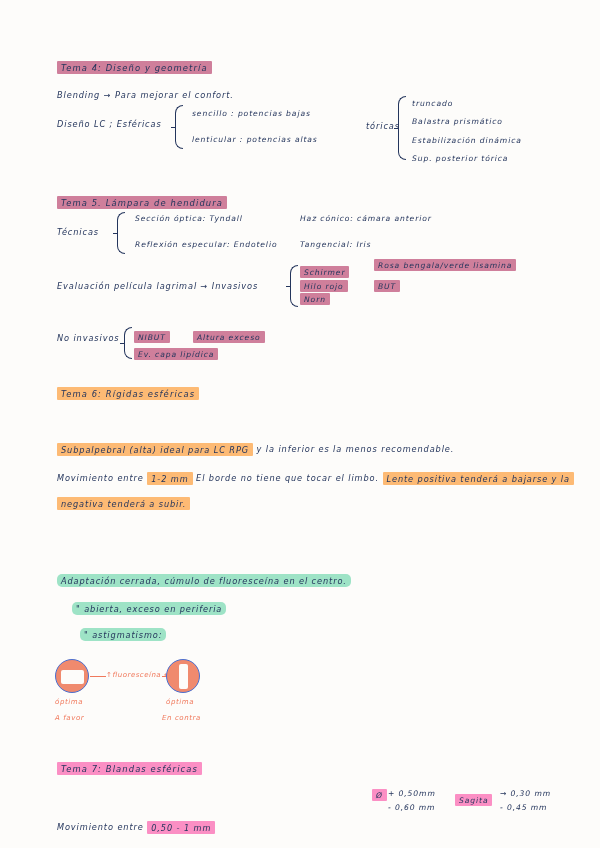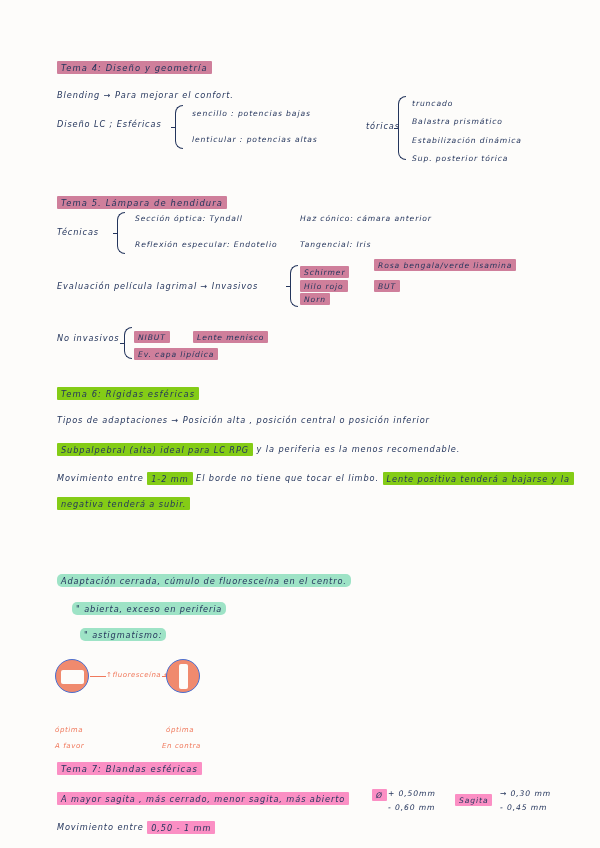--- a/index.html
+++ b/index.html
@@ -15,21 +15,21 @@
   .ln{
     position:absolute;
     font-size:7.6px;
     letter-spacing:.9px;
     white-space:nowrap;
     color:#24355c;
     font-style:italic;
     font-family:"DejaVu Sans", sans-serif;
   }
   .hl-rose{background:#cf7f9b;padding:1.5px 4px 2px 4px;border-radius:1px;}
-  .hl-green{background:#84cc16;padding:1.5px 4px 2px 4px;border-radius:1px;}
+  .hl-green{background:#fdba74;padding:1.5px 4px 2px 4px;border-radius:1px;}
   .hl-green-l{background:#9ee3c6;padding:1.5px 4px 2px 4px;border-radius:5px;}
   .hl-hotpink{background:#fb8fc4;padding:1.5px 4px 2px 4px;border-radius:1px;}
 
   .title{font-size:8.4px;letter-spacing:1.1px;}
   .big{font-size:8.2px;}
 
   
   .brace{
     position:absolute;
     border-left:1.2px solid #24355c;
@@ -58,21 +58,21 @@
   }
   .band-h{
     position:absolute;left:5px;top:9.5px;
     width:23px;height:14px;background:#fdfcfa;border-radius:2px;
   }
   .band-v{
     position:absolute;left:12px;top:4px;
     width:9px;height:25px;background:#fdfcfa;border-radius:2px;
   }
   .fig-cap{
-    position:absolute;font-size:7px;color:#f0795c;font-style:italic;letter-spacing:.6px;white-space:nowrap;margin-top:28px;
+    position:absolute;font-size:7px;color:#f0795c;font-style:italic;letter-spacing:.6px;white-space:nowrap;
   }
   .conn{position:absolute;height:1.2px;background:#f0795c;}
   .fl-label{position:absolute;font-size:7px;color:#f0795c;font-style:italic;letter-spacing:.5px;white-space:nowrap;}
 </style>
 </head>
 <body>
 
 <div class="page">
 
   <div class="ln title" style="left:57px;top:62px;"><span class="hl-rose">Tema 4: Diseño y geometría</span></div>
@@ -108,28 +108,27 @@
   <div class="ln" style="left:300px;top:267px;"><span class="hl-rose">Schirmer</span></div>
   <div class="ln" style="left:300px;top:281px;"><span class="hl-rose">Hilo rojo</span></div>
   <div class="ln" style="left:300px;top:294px;"><span class="hl-rose">Norn</span></div>
 
   <div class="ln" style="left:374px;top:260px;"><span class="hl-rose">Rosa bengala/verde lisamina</span></div>
   <div class="ln" style="left:374px;top:281px;text-align:center;"><span class="hl-rose">BUT</span></div>
 
   <div class="ln big" style="left:57px;top:333px;">No invasivos</div>
   <div class="brace" style="left:124px;top:327px;height:30px;"></div>
   <div class="ln" style="left:134px;top:332px;"><span class="hl-rose">NIBUT</span></div>
-  <div class="ln" style="left:193px;top:332px;"><span class="hl-rose">Lente menisco</span></div>
+  <div class="ln" style="left:193px;top:332px;"><span class="hl-rose">Altura exceso</span></div>
   <div class="ln" style="left:134px;top:349px;"><span class="hl-rose">Ev. capa lipídica</span></div>
 
   <div class="ln title" style="left:57px;top:388px;"><span class="hl-green">Tema 6: Rígidas esféricas</span></div>
 
-  <div class="ln big" style="left:57px;top:415px;">Tipos  de   adaptaciones  →  Posición alta , posición  central  o posición inferior</div>
 
-  <div class="ln big" style="left:57px;top:444px;"><span class="hl-green">Subpalpebral (alta) ideal  para  LC RPG</span> <span>y  la  periferia  es  la menos  recomendable.</span></div>
+  <div class="ln big" style="left:57px;top:444px;"><span class="hl-green">Subpalpebral (alta) ideal  para  LC RPG</span> <span>y  la  inferior  es  la menos  recomendable.</span></div>
 
   <div class="ln big" style="left:57px;top:473px;"><span>Movimiento  entre</span> <span class="hl-green">1-2 mm</span> <span>El borde no tiene que tocar el limbo.</span> <span class="hl-green">Lente positiva tenderá a bajarse y la</span></div>
   <div class="ln big" style="left:57px;top:498px;"><span class="hl-green">negativa tenderá a subir.</span></div>
 
 
   <div class="ln big" style="left:57px;top:575px;"><span class="hl-green-l">Adaptación cerrada, cúmulo de fluoresceína en el centro.</span></div>
   <div class="ln big" style="left:72px;top:603px;"><span class="hl-green-l">"     abierta, exceso  en periferia</span></div>
   <div class="ln big" style="left:80px;top:629px;"><span class="hl-green-l">"      astigmatismo:</span></div>
 
   <div class="lensfig">
@@ -145,21 +144,20 @@
 
     <div class="disc" style="left:166px;top:659px;">
       <div class="band-v"></div>
     </div>
     <div class="fig-cap" style="left:166px;top:698px;">óptima</div>
     <div class="fig-cap" style="left:162px;top:714px;">En contra</div>
   </div>
 
   <div class="ln title" style="left: 57px; top: 763px;"><span class="hl-hotpink">Tema 7: Blandas esféricas</span></div>
 
-  <div class="ln big" style="left:57px;top:793px;"><span class="hl-hotpink">A mayor  sagita , más  cerrado, menor  sagita,  más  abierto</span></div>
 
   <div class="ln big" style="left:57px;top:822px;"><span>Movimiento   entre</span> <span class="hl-hotpink">0,50 - 1 mm</span></div>
 
   <div class="ln" style="left:372px;top:790px;"><span class="hl-hotpink">Ø</span></div>
   <div class="ln" style="left:388px;top:789px;">+ 0,50mm</div>
   <div class="ln" style="left:388px;top:803px;">- 0,60 mm</div>
 
   <div class="ln" style="left:455px;top:795px;"><span class="hl-hotpink">Sagita</span></div>
   <div class="ln" style="left:500px;top:789px;">→ 0,30 mm</div>
   <div class="ln" style="left:500px;top:803px;">- 0,45 mm</div>

